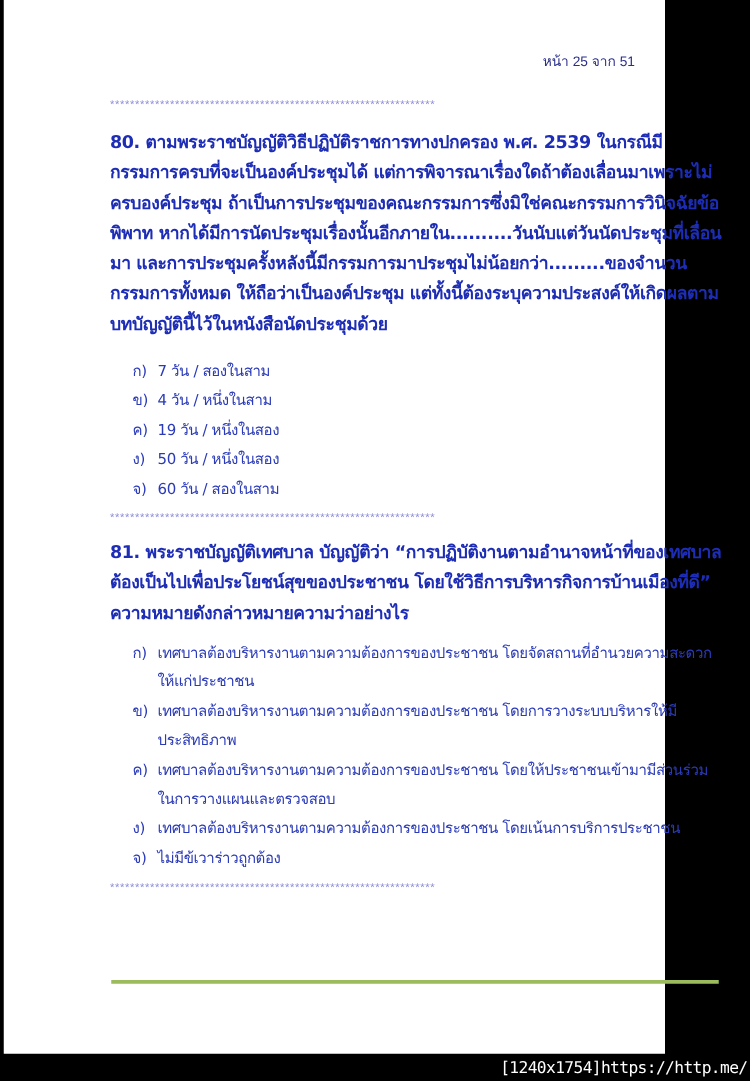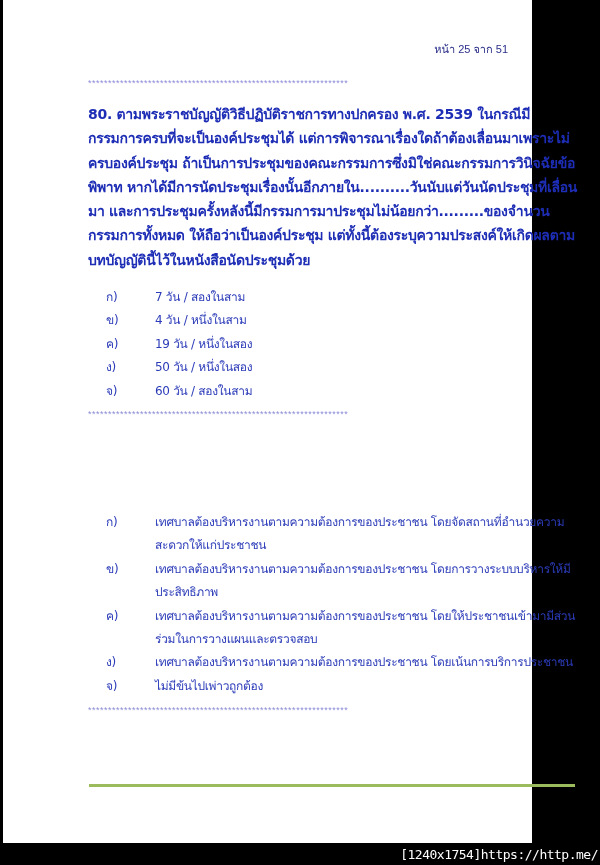--- a/index.html
+++ b/index.html
@@ -64,21 +64,20 @@
       color: #2b3bb8;
       line-height: 23.4px;
       font-family: "DejaVu Sans", sans-serif;
       letter-spacing: -0.3px;
     }
     .choice .mark {
       flex: 0 0 20px;
     }
     .choice .txt {
       flex: 1;
-      margin-left: 29px;
     }
     .footer-rule {
       position: absolute;
       left: 86px;
       top: 784px;
       width: 486px;
       height: 3px;
       background: #9cbb5c;
     }
     .footer-text {
@@ -129,41 +128,42 @@
       <span class="txt">50 วัน / หนึ่งในสอง</span>
     </li>
     <li class="choice">
       <span class="mark">จ)</span>
       <span class="txt">60 วัน / สองในสาม</span>
     </li>
   </ul>
 
   <div class="stars" style="top:409px;">*****************************************************************</div>
 
+  <div class="question" style="top:430px;">81. พระราชบัญญัติเทศบาล บัญญัติว่า “การปฏิบัติงานตามอำนาจหน้าที่ของเทศบาลต้องเป็นไปเพื่อประโยชน์สุขของประชาชน โดยใช้วิธีการบริหารกิจการบ้านเมืองที่ดี” ความหมายดังกล่าวหมายความว่าอย่างไร</div>
 
   <ul class="choices" style="top:511px;">
     <li class="choice">
       <span class="mark">ก)</span>
       <span class="txt">เทศบาลต้องบริหารงานตามความต้องการของประชาชน โดยจัดสถานที่อำนวยความสะดวกให้แก่ประชาชน</span>
     </li>
     <li class="choice">
       <span class="mark">ข)</span>
       <span class="txt">เทศบาลต้องบริหารงานตามความต้องการของประชาชน โดยการวางระบบบริหารให้มีประสิทธิภาพ</span>
     </li>
     <li class="choice">
       <span class="mark">ค)</span>
       <span class="txt">เทศบาลต้องบริหารงานตามความต้องการของประชาชน โดยให้ประชาชนเข้ามามีส่วนร่วมในการวางแผนและตรวจสอบ</span>
     </li>
     <li class="choice">
       <span class="mark">ง)</span>
       <span class="txt">เทศบาลต้องบริหารงานตามความต้องการของประชาชน โดยเน้นการบริการประชาชน</span>
     </li>
     <li class="choice">
       <span class="mark">จ)</span>
-      <span class="txt">ไม่มีข้นไปเพ่าวถูกต้อง</span>
+      <span class="txt">ไม่มีข้เวาร่าวถูกต้อง</span>
     </li>
   </ul>
 
   <div class="stars" style="top:705px;">*****************************************************************</div>
 
   <div class="footer-rule"></div>
 </div>
 
 <div class="watermark">[1240x1754]https://http.me/</div>
 

